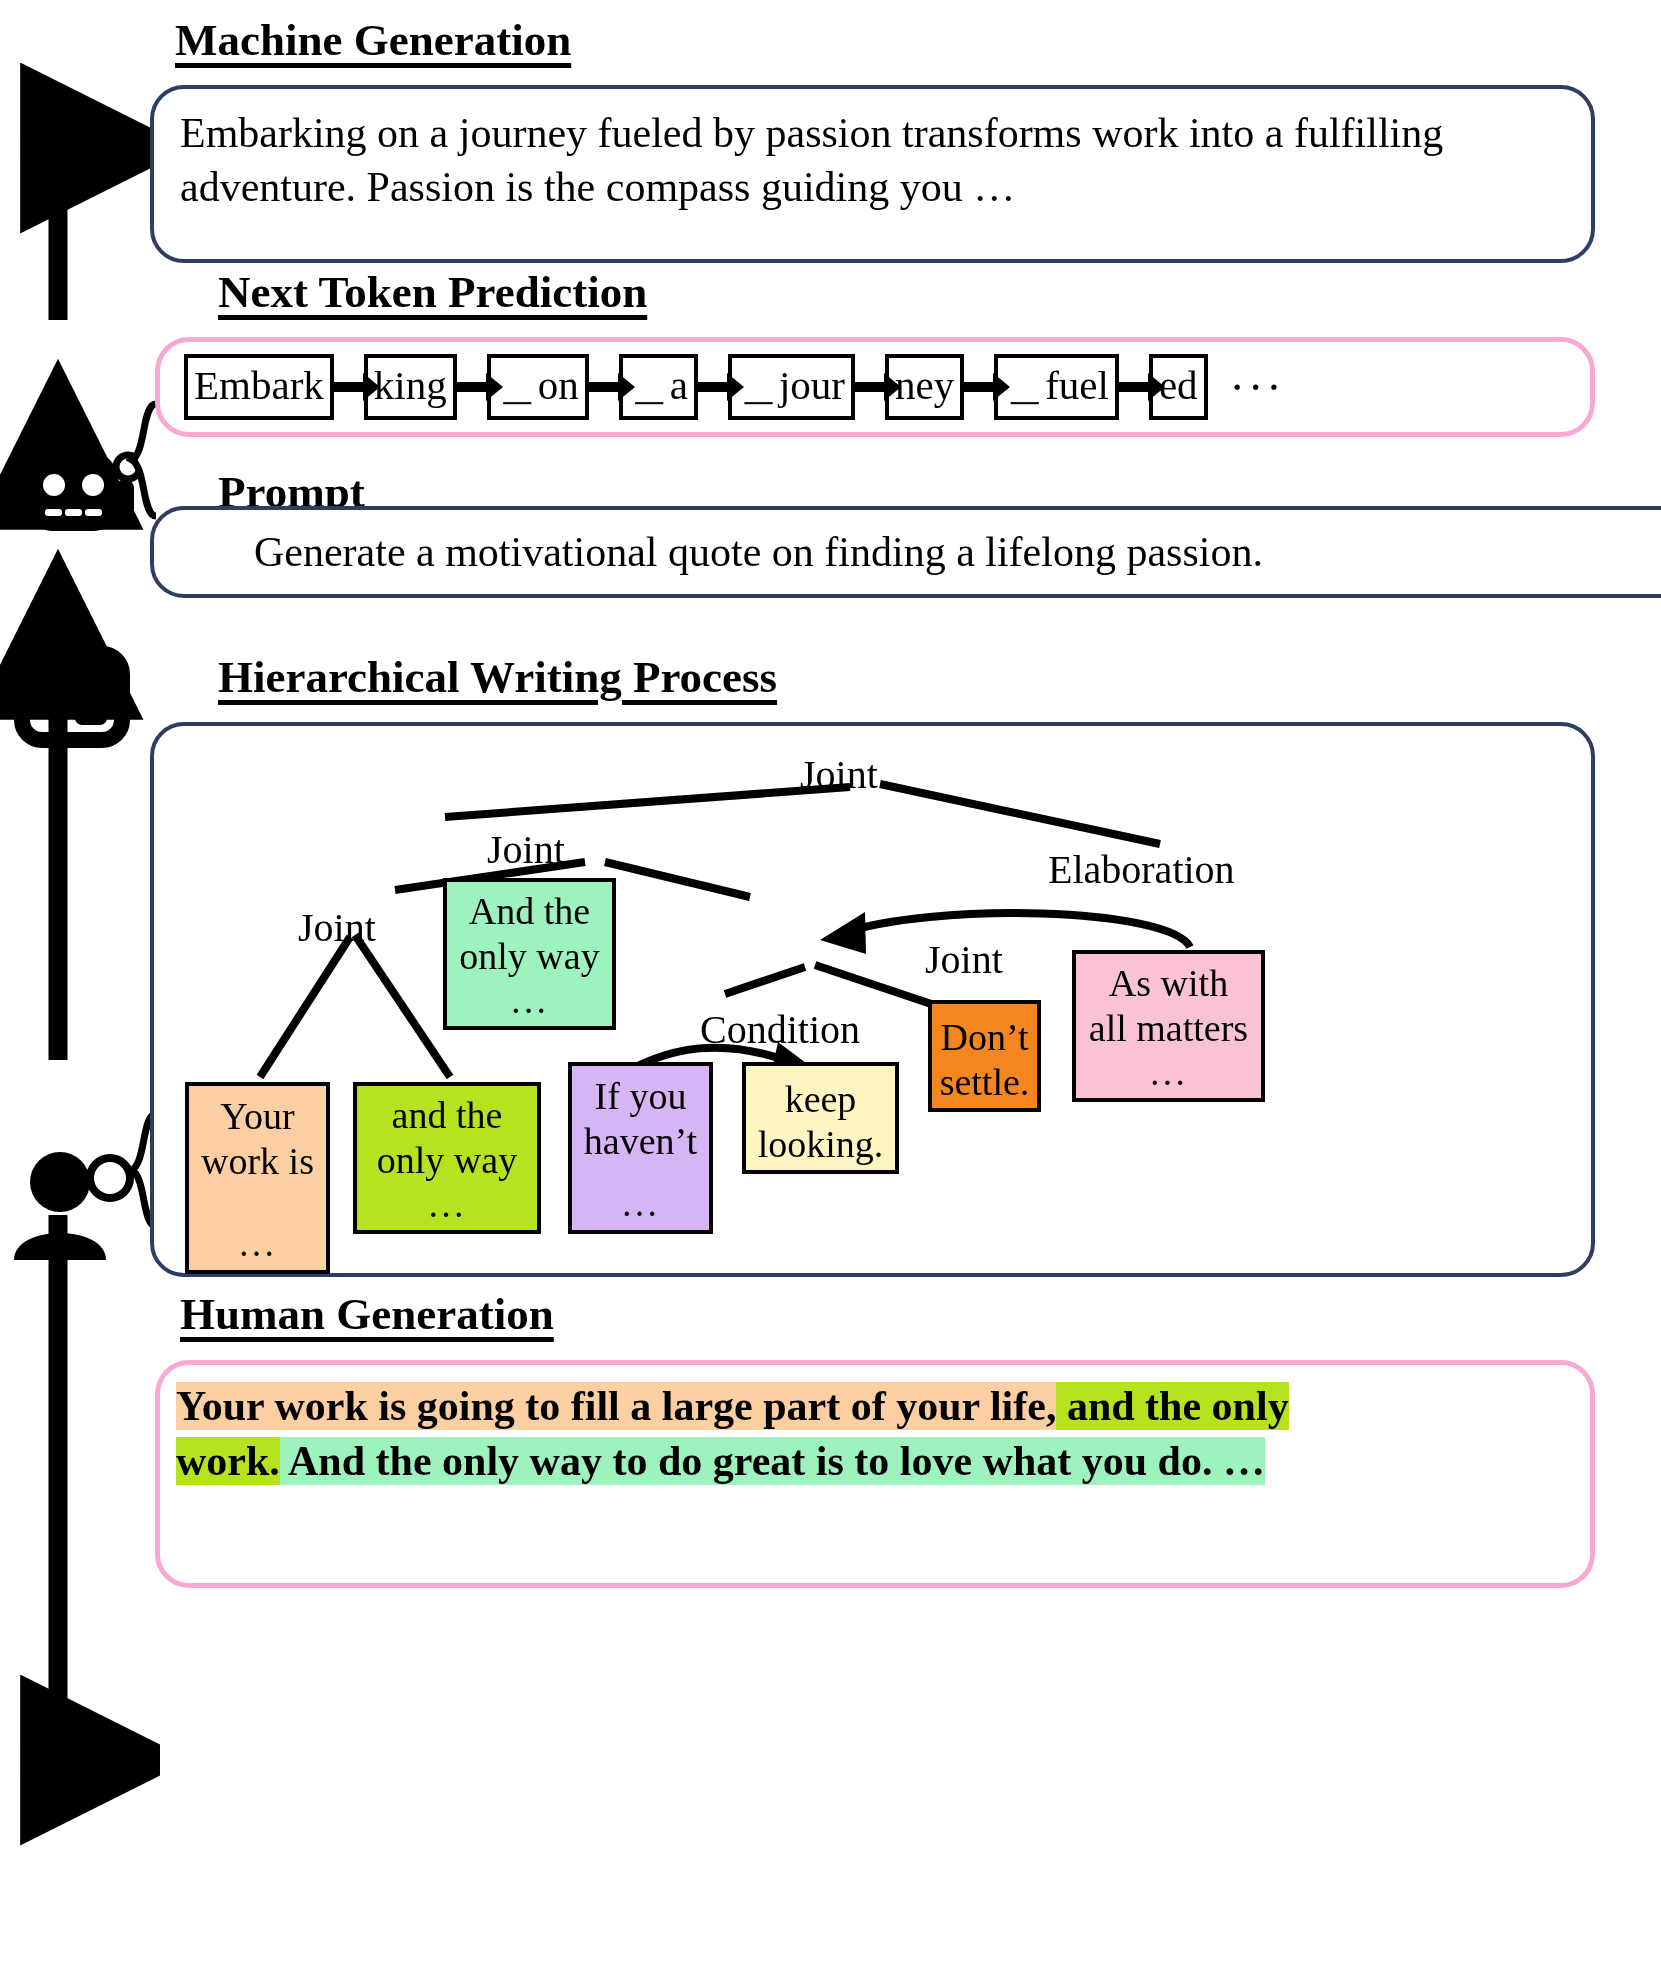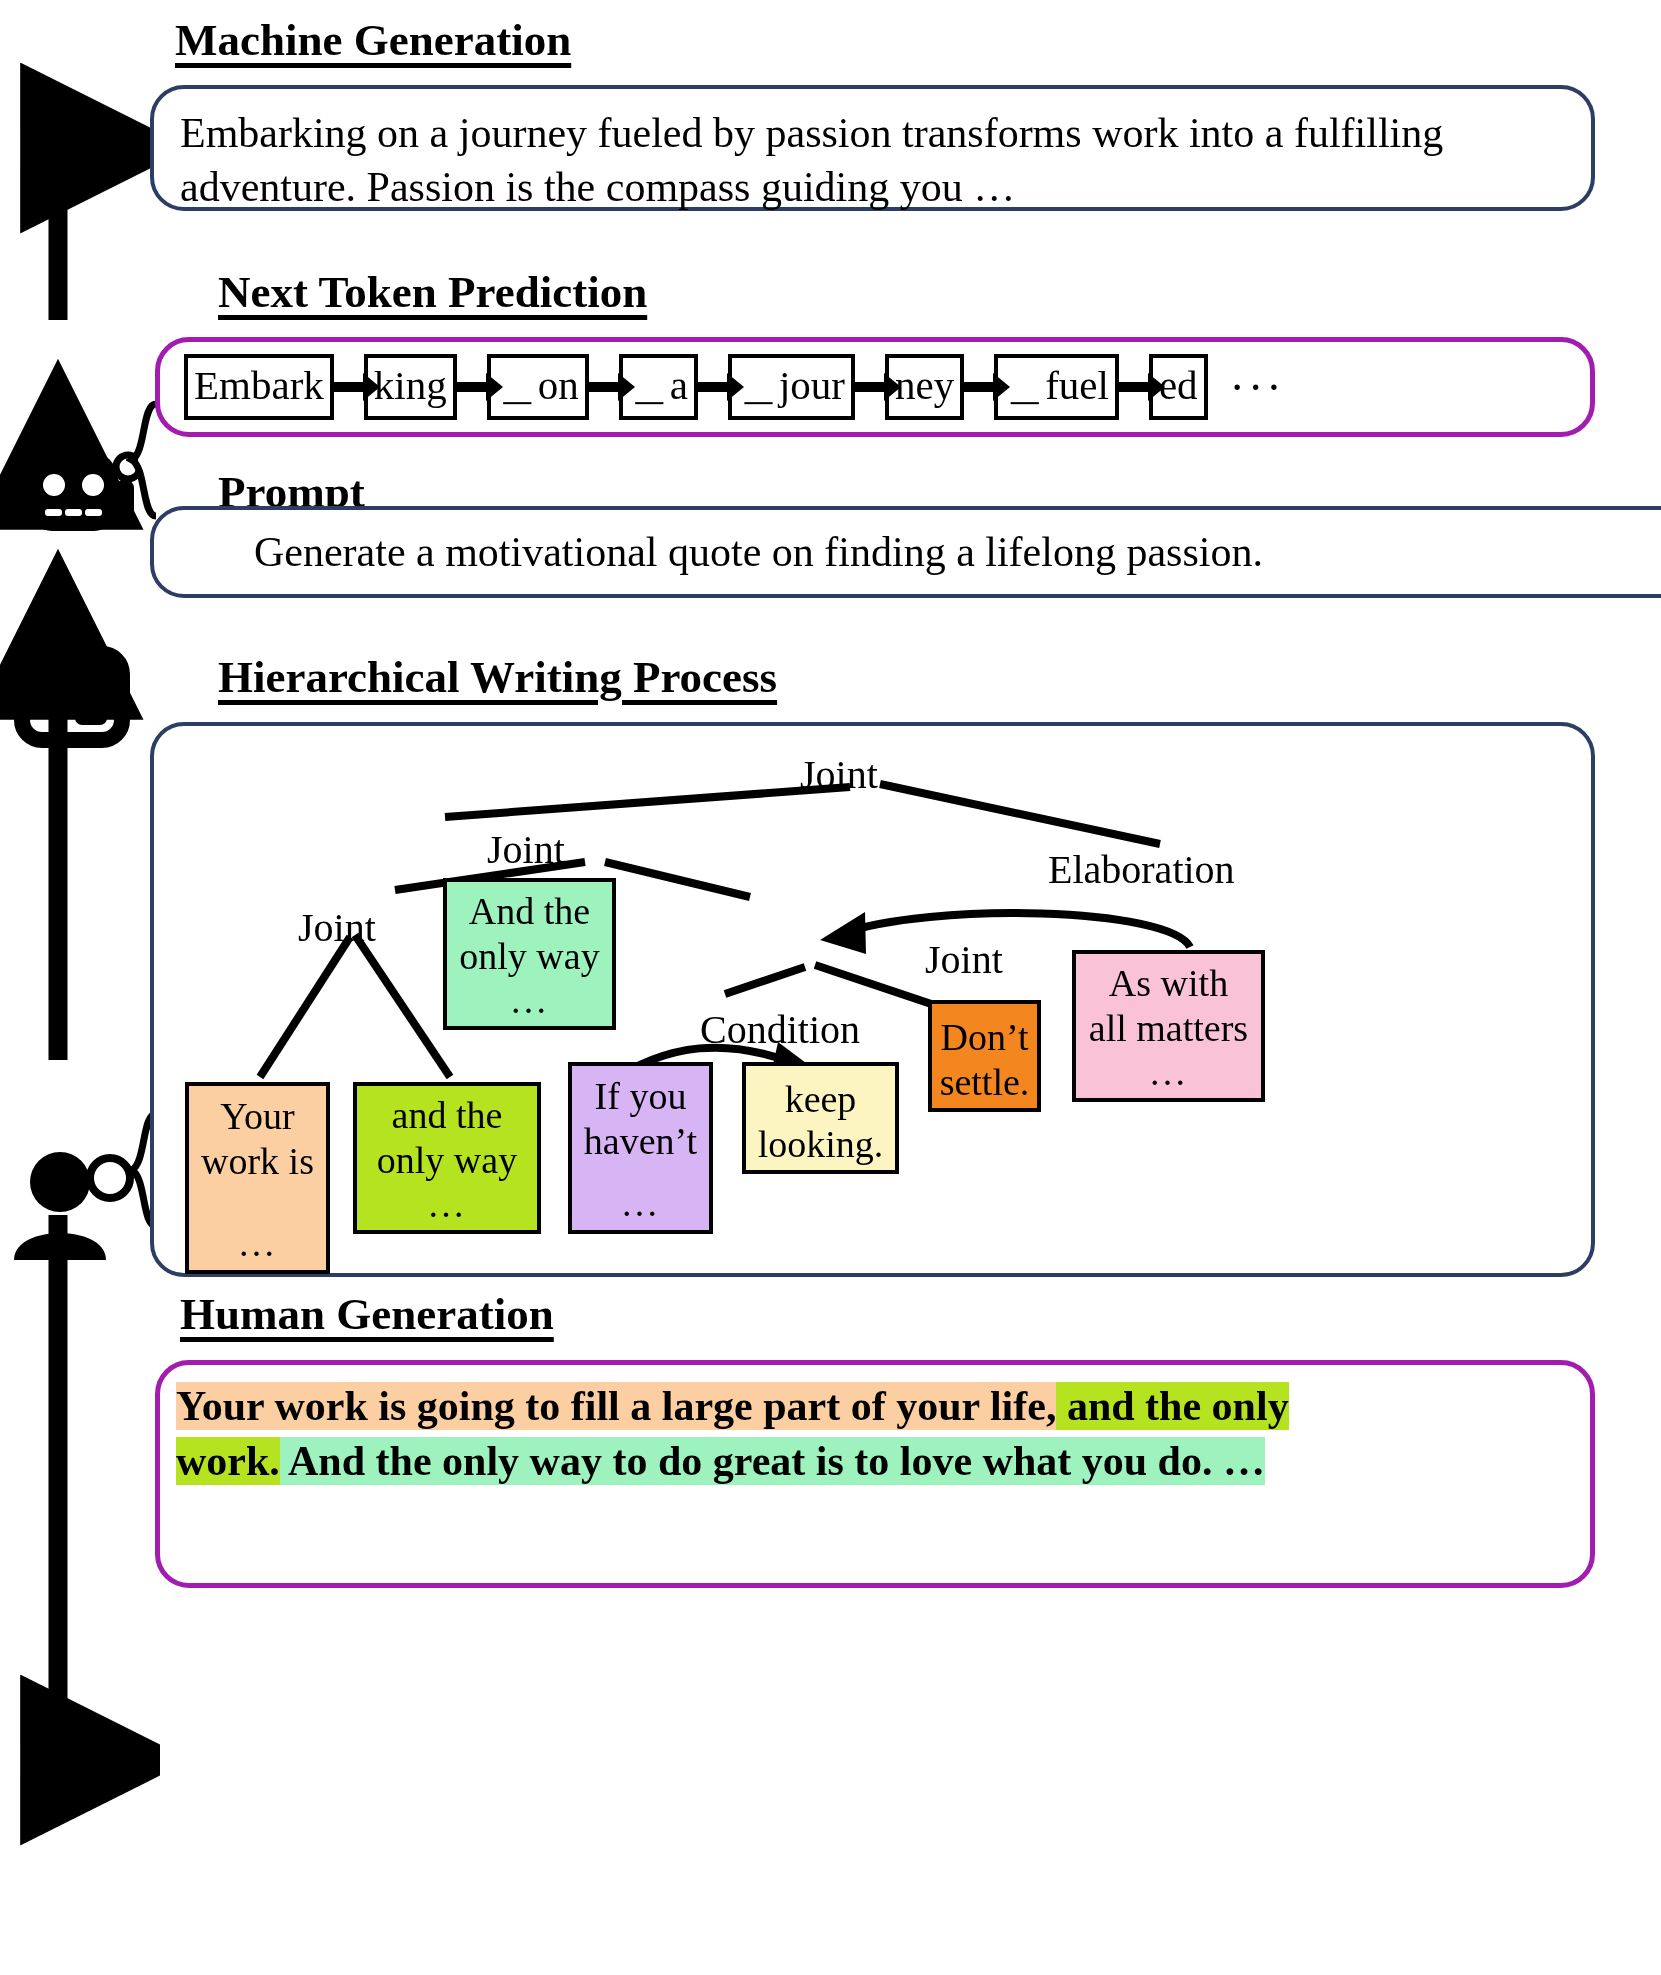--- a/index.html
+++ b/index.html
@@ -24,21 +24,21 @@
     white-space:nowrap;
   }
 
   
   .panel {
     border:4px solid #2c3e63;
     border-radius:34px;
     background:#fff;
   }
   .panel-black {
-    border:5px solid #a21caf;
+    border:5px solid #f9a8d4;
     border-radius:34px;
     background:#fff;
   }
 
   .body-text {
     font-size:42px;
     line-height:1.28;
   }
 
   
@@ -158,21 +158,21 @@
 <svg class="abs" style="left:126px;top:400px;width:34px;height:120px;" viewBox="0 0 34 120">
   <path d="M30,4 C16,4 20,52 6,60 C20,68 16,116 30,116" stroke="#000" stroke-width="7" fill="none"></path>
 </svg>
 
 <svg class="abs" style="left:126px;top:1110px;width:34px;height:120px;" viewBox="0 0 34 120">
   <path d="M30,4 C16,4 20,52 6,60 C20,68 16,116 30,116" stroke="#000" stroke-width="7" fill="none"></path>
 </svg>
 
 <div class="abs heading" style="left:175px;top:18px;">Machine Generation</div>
 
-<div class="abs panel" style="left:150px;top:85px;width:1445px;height:126px;">
+<div class="abs panel" style="left:150px;top:85px;width:1445px;height:178px;">
   <div class="body-text" style="padding:18px 26px 0 26px;">Embarking on a journey fueled by passion transforms work into a fulfilling adventure. Passion is the compass guiding you …</div>
 </div>
 
 <div class="abs heading" style="left:218px;top:270px;">Next Token Prediction</div>
 
 <div class="abs panel-black" style="left:155px;top:337px;width:1440px;height:100px;">
   <div class="token-row" id="token-row">
       <div class="token">Embark</div>
       <div class="tok-arrow"></div>
       <div class="token">king</div>

